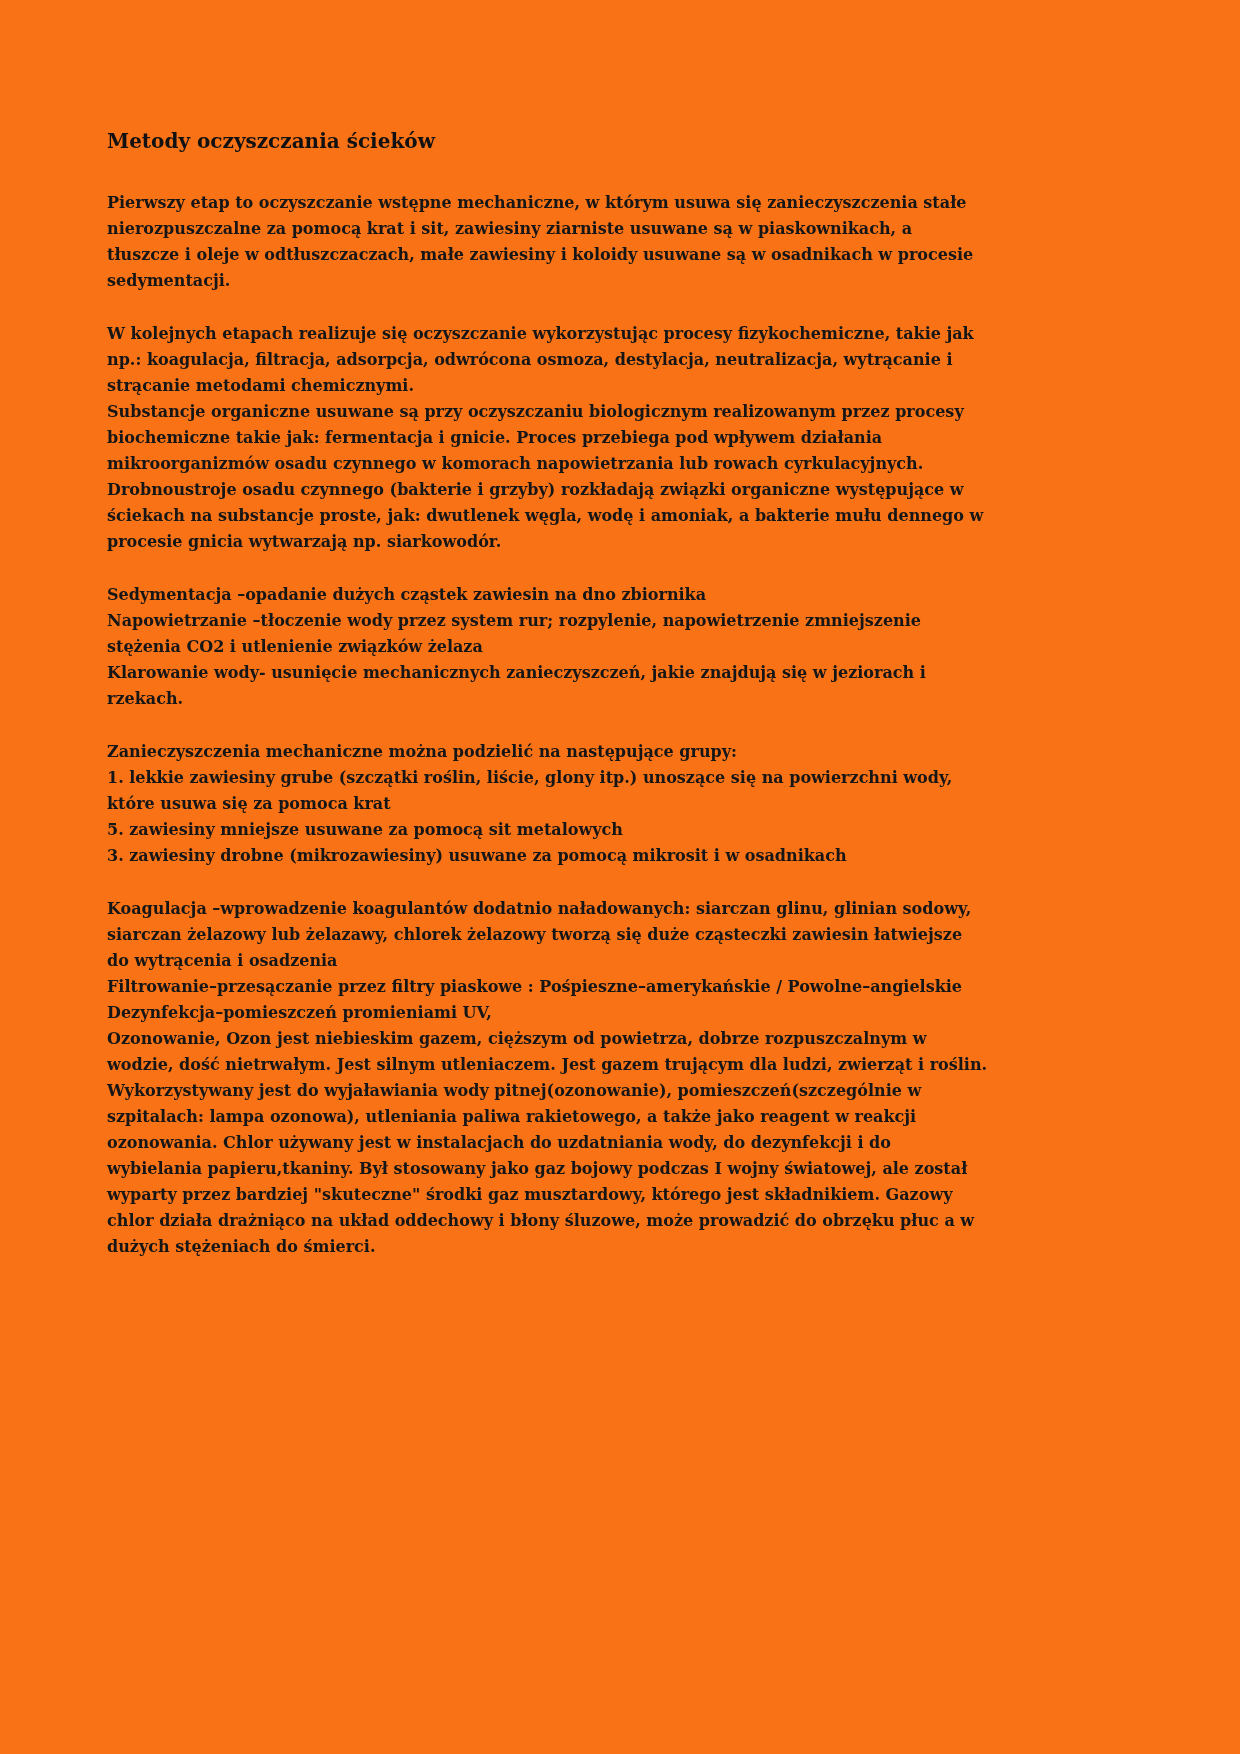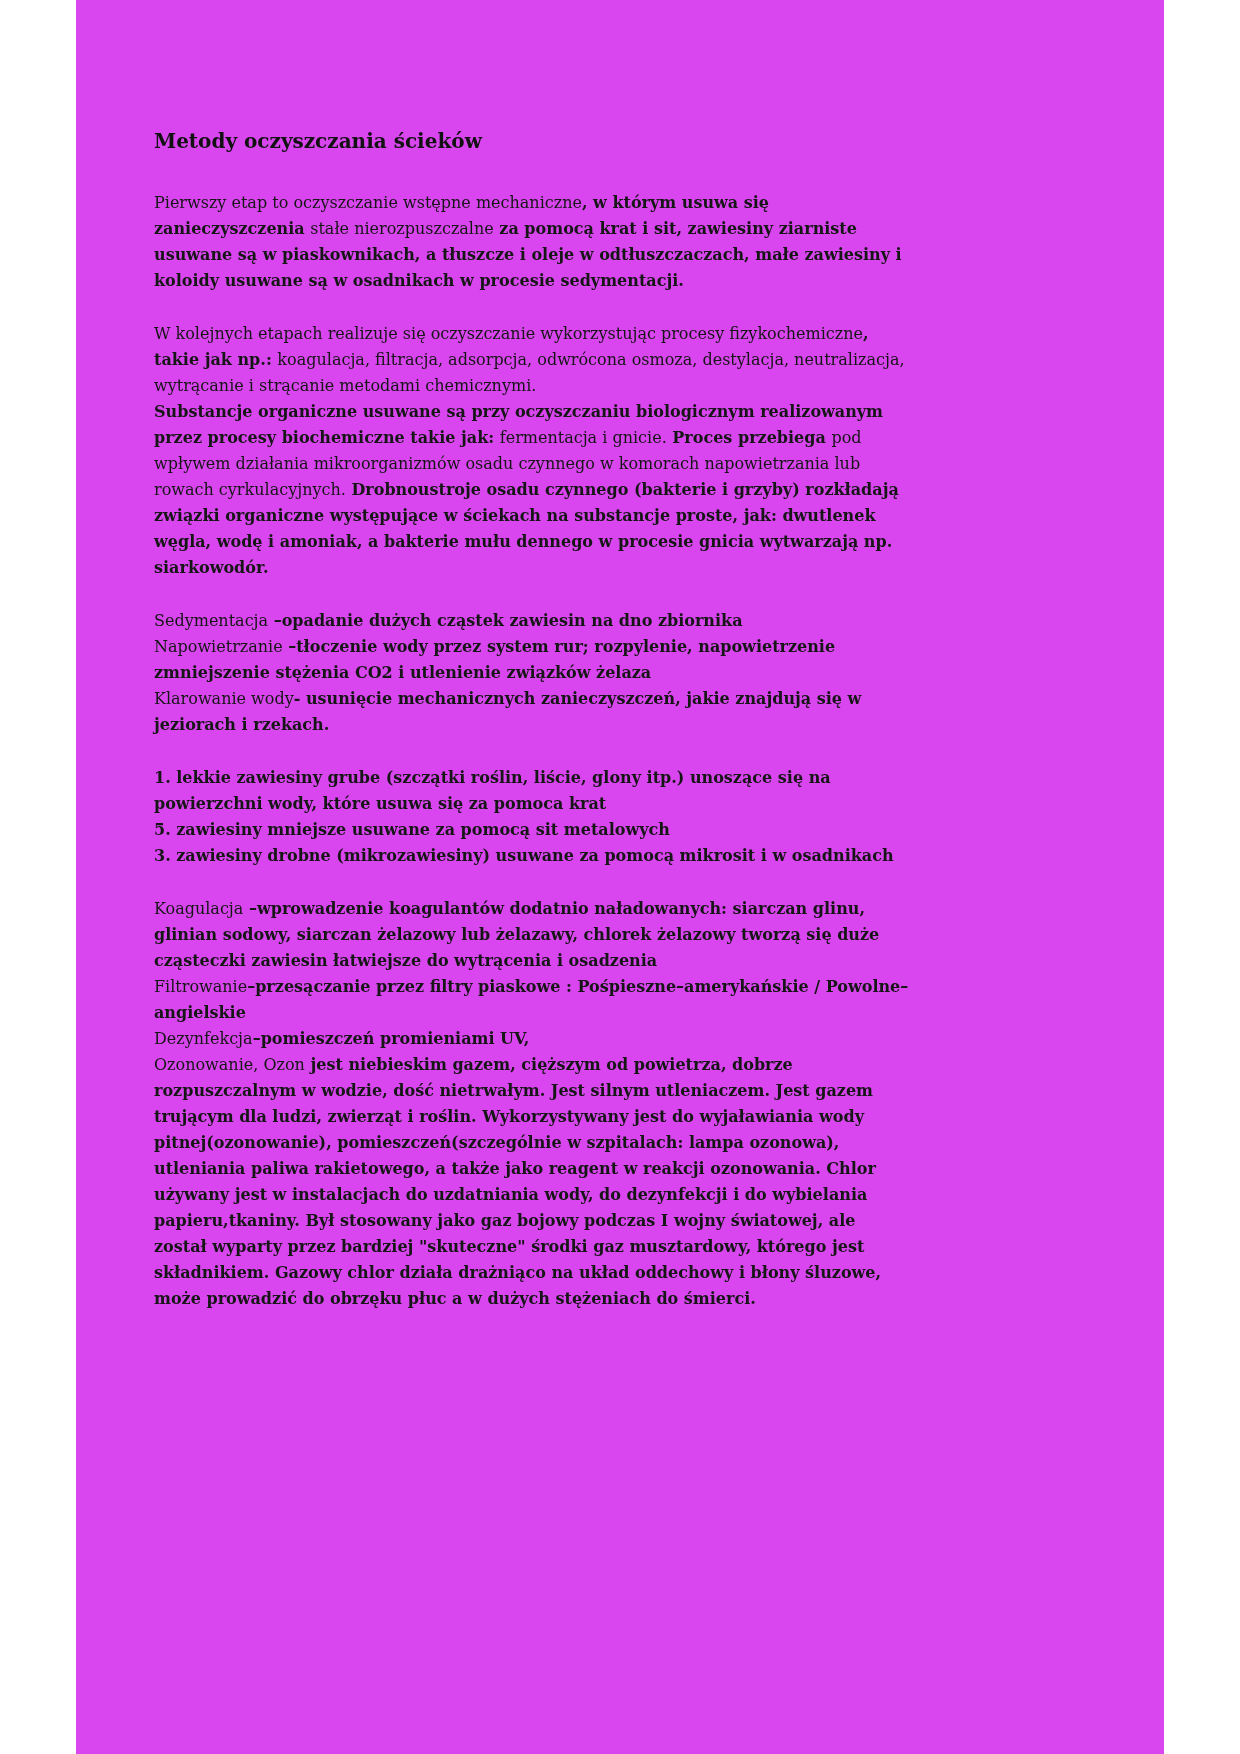--- a/index.html
+++ b/index.html
@@ -3,25 +3,25 @@
 <meta charset="utf-8">
 <style>
   html, body {
     margin: 0;
     padding: 0;
     background: #ffffff;
   }
   .page {
     position: relative;
     box-sizing: border-box;
-    width: 1088px;
+    width: 1240px;
     min-height: 1754px;
     margin: 0 auto;
-    background: #d946ef;
-    padding: 128px 252px 120px 78px;
+    background: #f97316;
+    padding: 128px 252px 120px 107px;
     font-family: "DejaVu Serif", "Liberation Serif", serif;
     font-size: 16px;
     line-height: 26px;
     color: #161616;
   }
   .doc-title {
     font-size: 20px;
     line-height: 26px;
     font-weight: bold;
     margin: 0 0 36px 0;
@@ -30,41 +30,42 @@
   .block {
     margin: 0 0 27px 0;
   }
   .para {
     margin: 0;
     padding: 0;
     text-align: left;
     word-wrap: break-word;
   }
   .run { font-weight: bold; }
-  .run.bold { font-weight: normal; }
+  .run.bold { font-weight: bold; }
 </style>
 </head>
 <body>
 
 <div class="page">
   <h1 class="doc-title">Metody oczyszczania ścieków</h1>
   <div>
       <div class="block">
         <p class="para"><span class="run bold">Pierwszy etap to oczyszczanie wstępne mechaniczne</span><span class="run">, w którym usuwa się zanieczyszczenia </span><span class="run bold">stałe nierozpuszczalne</span><span class="run"> za pomocą krat i sit, zawiesiny ziarniste usuwane są w piaskownikach, a tłuszcze i oleje w odtłuszczaczach, małe zawiesiny i koloidy usuwane są w osadnikach w procesie sedymentacji.</span></p>
       </div>
       <div class="block">
         <p class="para"><span class="run bold">W kolejnych etapach realizuje się oczyszczanie wykorzystując procesy fizykochemiczne</span><span class="run">, takie jak np.: </span><span class="run bold">koagulacja, filtracja, adsorpcja, odwrócona osmoza, destylacja, neutralizacja, wytrącanie i strącanie metodami chemicznymi.</span></p>
         <p class="para"><span class="run">Substancje organiczne usuwane są przy oczyszczaniu biologicznym realizowanym przez procesy biochemiczne takie jak: </span><span class="run bold">fermentacja i gnicie.</span><span class="run"> Proces przebiega </span><span class="run bold">pod wpływem działania mikroorganizmów osadu czynnego w komorach napowietrzania lub rowach cyrkulacyjnych.</span><span class="run"> Drobnoustroje osadu czynnego (bakterie i grzyby) rozkładają związki organiczne występujące w ściekach na substancje proste, jak: dwutlenek węgla, wodę i amoniak, a bakterie mułu dennego w procesie gnicia wytwarzają np. siarkowodór.</span></p>
       </div>
       <div class="block">
         <p class="para"><span class="run bold">Sedymentacja</span><span class="run"> –opadanie dużych cząstek zawiesin na dno zbiornika</span></p>
         <p class="para"><span class="run bold">Napowietrzanie</span><span class="run"> –tłoczenie wody przez system rur; rozpylenie, napowietrzenie zmniejszenie stężenia CO2 i utlenienie związków żelaza</span></p>
         <p class="para"><span class="run bold">Klarowanie wody</span><span class="run">- usunięcie mechanicznych zanieczyszczeń, jakie znajdują się w jeziorach i rzekach.</span></p>
       </div>
       <div class="block">
+        <p class="para"><span class="run">Zanieczyszczenia mechaniczne można podzielić na następujące grupy:</span></p>
         <p class="para"><span class="run">1. lekkie zawiesiny grube (szczątki roślin, liście, glony itp.) unoszące się na powierzchni wody, które usuwa się za pomoca krat</span></p>
         <p class="para"><span class="run">5. zawiesiny mniejsze usuwane za pomocą sit metalowych</span></p>
         <p class="para"><span class="run">3. zawiesiny drobne (mikrozawiesiny) usuwane za pomocą mikrosit i w osadnikach</span></p>
       </div>
       <div class="block">
         <p class="para"><span class="run bold">Koagulacja</span><span class="run"> –wprowadzenie koagulantów dodatnio naładowanych: siarczan glinu, glinian sodowy, siarczan żelazowy lub żelazawy, chlorek żelazowy tworzą się duże cząsteczki zawiesin łatwiejsze do wytrącenia i osadzenia</span></p>
         <p class="para"><span class="run bold">Filtrowanie</span><span class="run">–przesączanie przez filtry piaskowe : Pośpieszne–amerykańskie / Powolne–angielskie</span></p>
         <p class="para"><span class="run bold">Dezynfekcja</span><span class="run">–pomieszczeń promieniami UV,</span></p>
         <p class="para"><span class="run bold">Ozonowanie, Ozon</span><span class="run"> jest niebieskim gazem, cięższym od powietrza, dobrze rozpuszczalnym w wodzie, dość nietrwałym. Jest silnym utleniaczem. Jest gazem trującym dla ludzi, zwierząt i roślin. Wykorzystywany jest do wyjaławiania wody pitnej(ozonowanie), pomieszczeń(szczególnie w szpitalach: lampa ozonowa), utleniania paliwa rakietowego, a także jako reagent w reakcji ozonowania. Chlor używany jest w instalacjach do uzdatniania wody, do dezynfekcji i do wybielania papieru,tkaniny. Był stosowany jako gaz bojowy podczas I wojny światowej, ale został wyparty przez bardziej "skuteczne" środki gaz musztardowy, którego jest składnikiem. Gazowy chlor działa drażniąco na układ oddechowy i błony śluzowe, może prowadzić do obrzęku płuc a w dużych stężeniach do śmierci.</span></p>
       </div>

